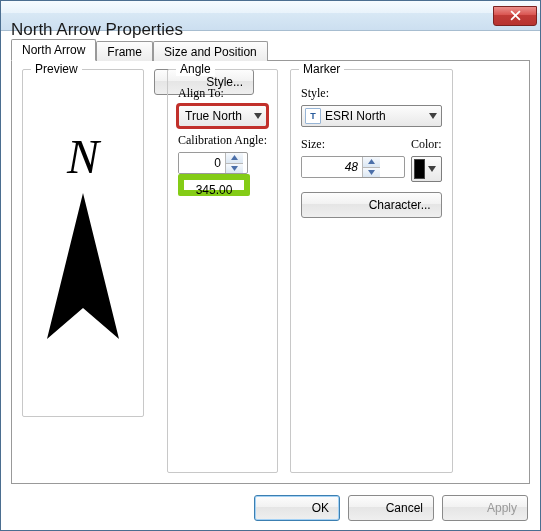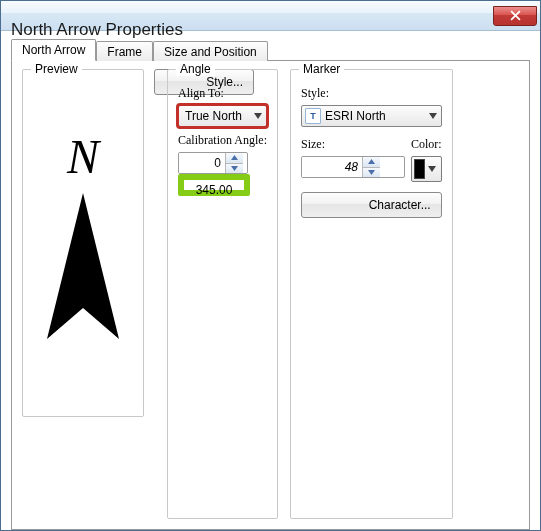--- a/index.html
+++ b/index.html
@@ -308,14 +308,25 @@
               </button>
           </div>
         </div>
 
       </div>
 
     </div>
 
   </div>
 
+  <div class="bottombar">
+    <button class="winbtn default">
+        <span>OK</span>
+      </button>
+    <button class="winbtn">
+        <span>Cancel</span>
+      </button>
+    <button class="winbtn disabled">
+        <span>Apply</span>
+      </button>
+  </div>
 
 </div>
 
 </body></html>

